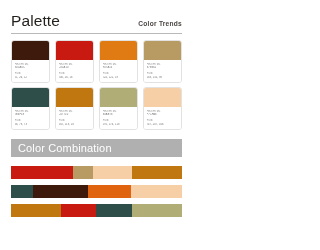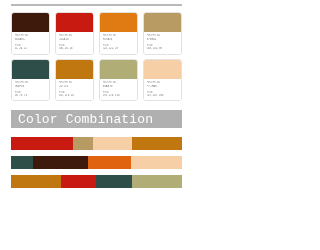--- a/index.html
+++ b/index.html
@@ -104,25 +104,24 @@
   .band {
     margin-top: 9px;
     height: 18px;
     background: #b0b0b0;
     display: flex;
     align-items: center;
     padding-left: 7px;
     box-sizing: border-box;
   }
   .band-label {
-    font-size: 13px;
+    font-size: 11px;
     color: #ffffff;
     letter-spacing: 0.15px;
     line-height: 1;
-    font-family: Liberation Mono, monospace;
   }
 
   
   .bars {
     margin-top: 9px;
     display: flex;
     flex-direction: column;
     gap: 6px;
   }
   .bar {
@@ -133,20 +132,24 @@
   }
   .bar-seg {
     height: 100%;
   }
 </style>
 </head>
 <body>
 
 <div class="page">
 
+  <div class="header">
+    <div class="title">Palette</div>
+    <div class="subtitle">Color Trends</div>
+  </div>
   <div class="divider"></div>
 
   <div class="grid">
       <div class="card">
         <div class="card-color" style="background: rgb(61, 26, 12);"></div>
         <div class="card-meta">
           <div class="meta-group">
             <div class="meta-key">HEX/HTML</div>
             <div class="meta-val">3D1A0C</div>
           </div>

